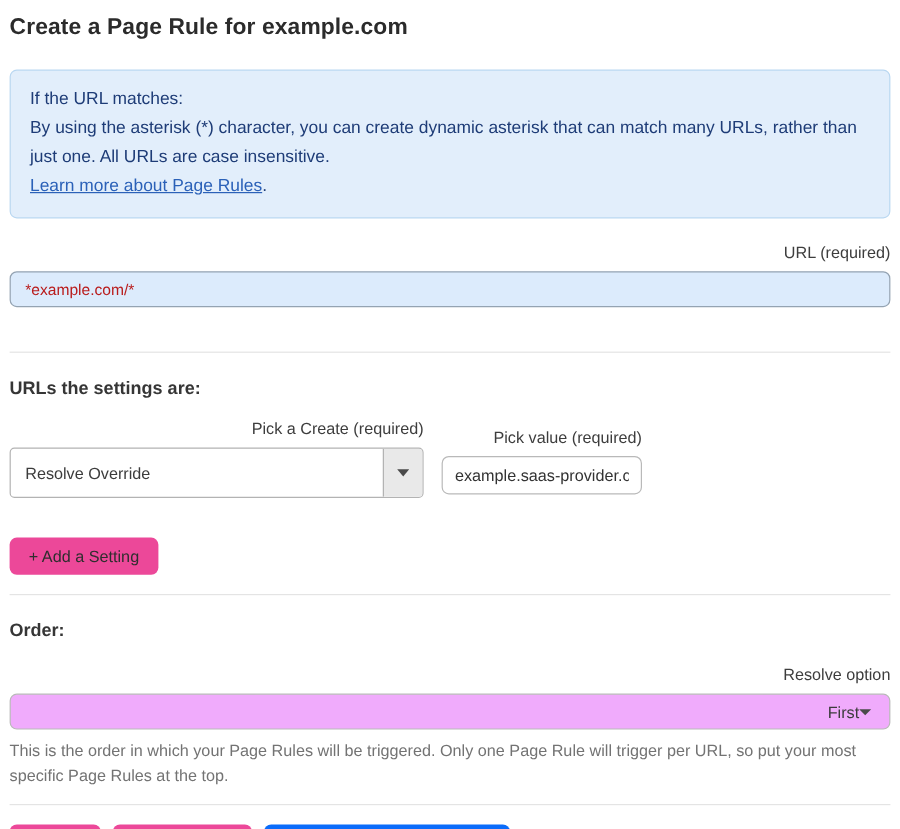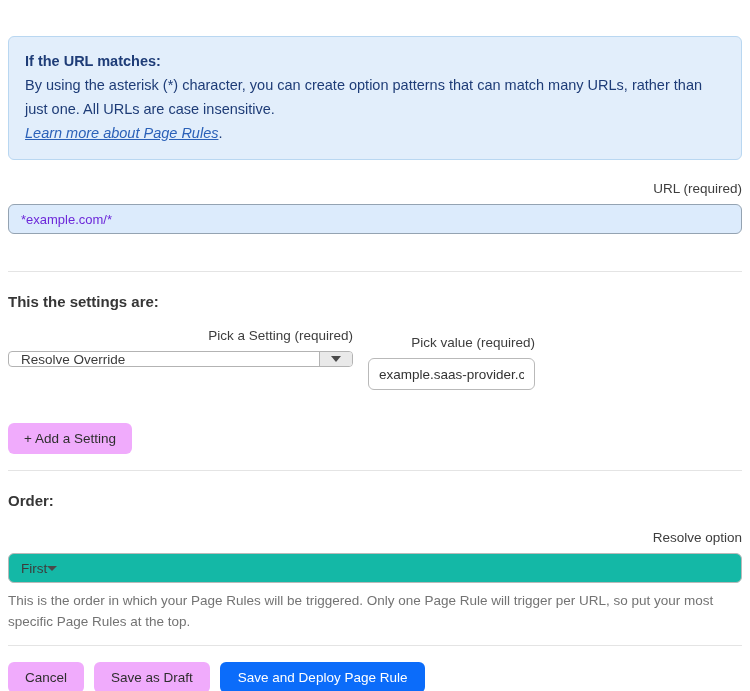--- a/index.html
+++ b/index.html
@@ -24,26 +24,25 @@
   .info-box {
     margin-top: 24px;
     background: #e2eefb;
     border: 1px solid #b9d7f1;
     border-radius: 6px;
     padding: 12px 16px 14px 16px;
     color: #1e3c77;
     font-size: 14.5px;
     line-height: 24px;
   }
-  .info-box .info-heading { font-weight: 700; }
+  .info-box .info-heading { font-weight: 400; }
   .info-box a {
     color: #2b61b8;
     text-decoration: underline;
     cursor: pointer;
-    font-style: italic;
   }
   .info-box .link-suffix { color: #1e3c77; }
 
   
   .field-label {
     font-size: 13.5px;
     color: #3d3d3d;
     margin-top: 21px;
     margin-bottom: 8px;
     text-align: right;
@@ -52,21 +51,21 @@
   
   .url-input {
     width: 100%;
     height: 30px;
     background: #dcebfc;
     border: 1px solid #94a3b2;
     border-radius: 6px;
     padding: 10px 12px;
     font-size: 13px;
     font-family: "Liberation Sans", sans-serif;
-    color: #6d28d9;
+    color: #b91c1c;
     outline: none;
     display: block;
   }
 
   .divider {
     border: none;
     border-top: 1px solid #e4e4e4;
     margin: 0;
   }
   .divider-1 { margin-top: 37px; }
@@ -85,21 +84,21 @@
     display: flex;
     align-items: flex-start;
     margin-top: 18px;
   }
   .settings-col-left { width: 345px; }
   .settings-col-right { margin-left: 15px; margin-top: 7px; }
   .settings-row .field-label { margin-top: 0; }
 
   .setting-select {
     width: 345px;
-    height: 16px;
+    height: 42px;
     background: #ffffff;
     border: 1px solid #b3b3b3;
     border-radius: 4px;
     display: flex;
     align-items: stretch;
     cursor: pointer;
     overflow: hidden;
   }
   .setting-select .select-text {
     flex: 1;
@@ -141,41 +140,41 @@
   .btn {
     display: inline-block;
     border: none;
     border-radius: 6px;
     font-family: "Liberation Sans", sans-serif;
     font-size: 13.5px;
     cursor: pointer;
     white-space: nowrap;
   }
   .btn-gray {
-    background: #f0abfc;
+    background: #ec4899;
     color: #2e2e2e;
     padding: 8px 17px;
   }
   .btn-blue {
     background: #0b6cfa;
     color: #ffffff;
     padding: 8px 18px;
   }
   .add-setting-btn { margin-top: 33px; padding: 8px 16px; }
 
   
   .order-select {
     width: 100%;
     height: 30px;
-    background: #14b8a6;
+    background: #f0abfc;
     border: 1px solid #b9b9b9;
     border-radius: 6px;
     display: flex;
     align-items: center;
-    justify-content: flex-start;
+    justify-content: flex-end;
     padding: 0 15px 0 12px;
     cursor: pointer;
   }
   .order-select .select-text { font-size: 13.5px; color: #3c3c3c; }
   .order-select .caret-down {
     border-left-width: 5px;
     border-right-width: 5px;
     border-top: 5px solid #4a4a4a;
   }
 
@@ -190,41 +189,42 @@
     display: flex;
     gap: 10px;
     margin-top: 16px;
   }
 </style>
 </head>
 <body>
 
 <div class="page">
 
+  <h1 class="page-title">Create a Page Rule for example.com</h1>
 
   <div class="info-box">
     <div class="info-heading">If the URL matches:</div>
     <div>
-      <span>By using the asterisk (*) character, you can create option patterns that can match many URLs, rather than just one. All URLs are case insensitive.</span>
+      <span>By using the asterisk (*) character, you can create dynamic asterisk that can match many URLs, rather than just one. All URLs are case insensitive.</span>
     </div>
     <div>
       <a>Learn more about Page Rules</a><span class="link-suffix">.</span>
     </div>
   </div>
 
   <div class="field-label">URL (required)</div>
   <input class="url-input" type="text" value="*example.com/*" style="">
 
   <hr class="divider divider-1">
 
-  <div class="section-heading">This the settings are:</div>
+  <div class="section-heading">URLs the settings are:</div>
 
   <div class="settings-row">
     <div class="settings-col-left">
-      <div class="field-label">Pick a Setting (required)</div>
+      <div class="field-label">Pick a Create (required)</div>
       <div class="setting-select">
         <div class="select-text">Resolve Override</div>
         <div class="select-arrow-box">
           <span class="caret-down"></span>
         </div>
       </div>
     </div>
     <div class="settings-col-right">
       <div class="field-label">Pick value (required)</div>
       <input class="value-input" type="text" value="example.saas-provider.com" style="">

